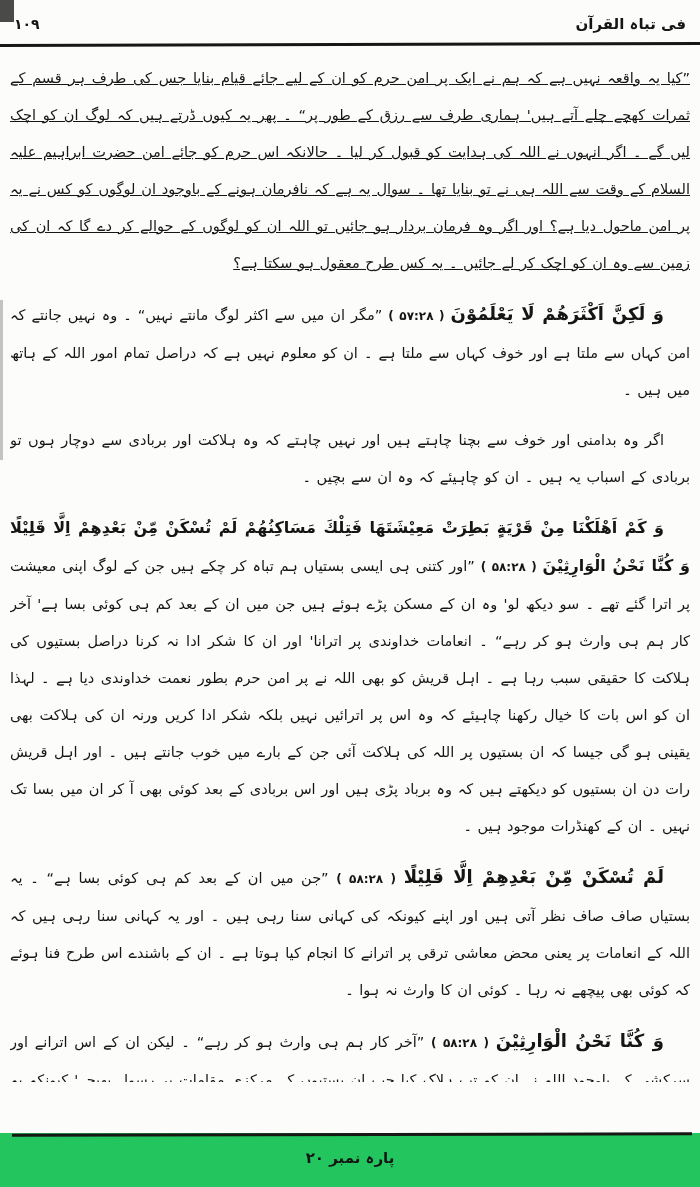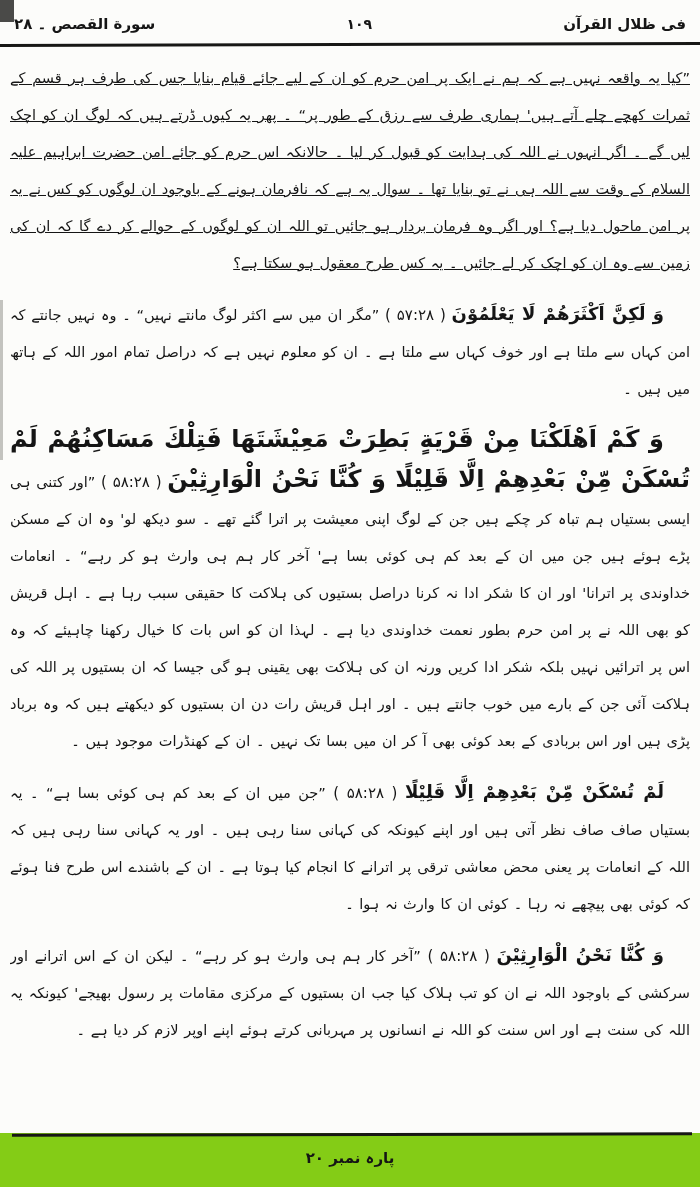--- a/index.html
+++ b/index.html
@@ -66,32 +66,32 @@
     text-indent: 26px;
     word-spacing: 1px;
   }
   .para.first { text-indent: 0; text-decoration: underline; }
   .arabic {
     font-weight: bold;
     font-size: 18px;
     letter-spacing: .5px;
     margin-top: 24px;
   }
-  .para.big-verse .arabic { font-size: 24px; }
+  .para.big-verse .arabic { font-size: 16px; }
   .verse-ref {
-    font-weight: normal;
-    font-size: 15px;
+    font-weight: bold;
+    font-size: 12px;
   }
   
   .page-footer {
     position: absolute;
     bottom: 0;
     left: 0;
     right: 0;
-    background: #84cc16;
+    background: #22c55e;
   }
   .footer-rule {
     height: 3px;
     background: #171715;
     margin: 0 8px 0 12px;
     transform: rotate(-0.12deg);
   }
   .footer-text {
     text-align: center;
     font-size: 15px;
@@ -101,36 +101,36 @@
 </style>
 </head>
 <body>
 
 <div class="page">
 
   <div class="artifact-corner"></div>
   <div class="artifact-edge"></div>
 
   <header class="page-header">
-    <span class="h-right">فی ظلال القرآن</span>
+    <span class="h-right">فی تباہ القرآن</span>
     <span class="h-center">۱۰۹</span>
-    <span class="h-left">سورة القصص ۔ ۲۸</span>
   </header>
   <div class="header-rule"></div>
 
   <main class="page-body">
 
     <p class="para first"><span>”کیا یہ واقعہ نہیں ہے کہ ہم نے ایک پر امن حرم کو ان کے لیے جائے قیام بنایا جس کی طرف ہر قسم کے ثمرات کھچے چلے آتے ہیں' ہماری طرف سے رزق کے طور پر“ ۔ پھر یہ کیوں ڈرتے ہیں کہ لوگ ان کو اچک لیں گے ۔ اگر انہوں نے اللہ کی ہدایت کو قبول کر لیا ۔ حالانکہ اس حرم کو جائے امن حضرت ابراہیم علیہ السلام کے وقت سے اللہ ہی نے تو بنایا تھا ۔ سوال یہ ہے کہ نافرمان ہونے کے باوجود ان لوگوں کو کس نے یہ پر امن ماحول دیا ہے؟ اور اگر وہ فرمان بردار ہو جائیں تو اللہ ان کو لوگوں کے حوالے کر دے گا کہ ان کی زمین سے وہ ان کو اچک کر لے جائیں ۔ یہ کس طرح معقول ہو سکتا ہے؟</span></p>
 
     <p class="para">
       <span class="arabic">وَ لَكِنَّ اَكْثَرَهُمْ لَا يَعْلَمُوْنَ</span>
       <span class="verse-ref">( ۵۷:۲۸ )</span>
       <span>”مگر ان میں سے اکثر لوگ مانتے نہیں“ ۔ وہ نہیں جانتے کہ امن کہاں سے ملتا ہے اور خوف کہاں سے ملتا ہے ۔ ان کو معلوم نہیں ہے کہ دراصل تمام امور اللہ کے ہاتھ میں ہیں ۔</span>
     </p>
 
+    <p class="para"><span>اگر وہ بدامنی اور خوف سے بچنا چاہتے ہیں اور نہیں چاہتے کہ وہ ہلاکت اور بربادی سے دوچار ہوں تو بربادی کے اسباب یہ ہیں ۔ ان کو چاہیئے کہ وہ ان سے بچیں ۔</span></p>
 
     <p class="para big-verse">
       <span class="arabic">وَ كَمْ اَهْلَكْنَا مِنْ قَرْيَةٍ بَطِرَتْ مَعِيْشَتَهَا فَتِلْكَ مَسَاكِنُهُمْ لَمْ تُسْكَنْ مِّنْ بَعْدِهِمْ اِلَّا قَلِيْلًا وَ كُنَّا نَحْنُ الْوَارِثِيْنَ</span>
       <span class="verse-ref">( ۵۸:۲۸ )</span>
       <span>”اور کتنی ہی ایسی بستیاں ہم تباہ کر چکے ہیں جن کے لوگ اپنی معیشت پر اترا گئے تھے ۔ سو دیکھ لو' وہ ان کے مسکن پڑے ہوئے ہیں جن میں ان کے بعد کم ہی کوئی بسا ہے' آخر کار ہم ہی وارث ہو کر رہے“ ۔ انعامات خداوندی پر اترانا' اور ان کا شکر ادا نہ کرنا دراصل بستیوں کی ہلاکت کا حقیقی سبب رہا ہے ۔ اہل قریش کو بھی اللہ نے پر امن حرم بطور نعمت خداوندی دیا ہے ۔ لہذا ان کو اس بات کا خیال رکھنا چاہیئے کہ وہ اس پر اترائیں نہیں بلکہ شکر ادا کریں ورنہ ان کی ہلاکت بھی یقینی ہو گی جیسا کہ ان بستیوں پر اللہ کی ہلاکت آئی جن کے بارے میں خوب جانتے ہیں ۔ اور اہل قریش رات دن ان بستیوں کو دیکھتے ہیں کہ وہ برباد پڑی ہیں اور اس بربادی کے بعد کوئی بھی آ کر ان میں بسا تک نہیں ۔ ان کے کھنڈرات موجود ہیں ۔</span>
     </p>
 
     <p class="para">
       <span class="arabic">لَمْ تُسْكَنْ مِّنْ بَعْدِهِمْ اِلَّا قَلِيْلًا</span>
       <span class="verse-ref">( ۵۸:۲۸ )</span>

